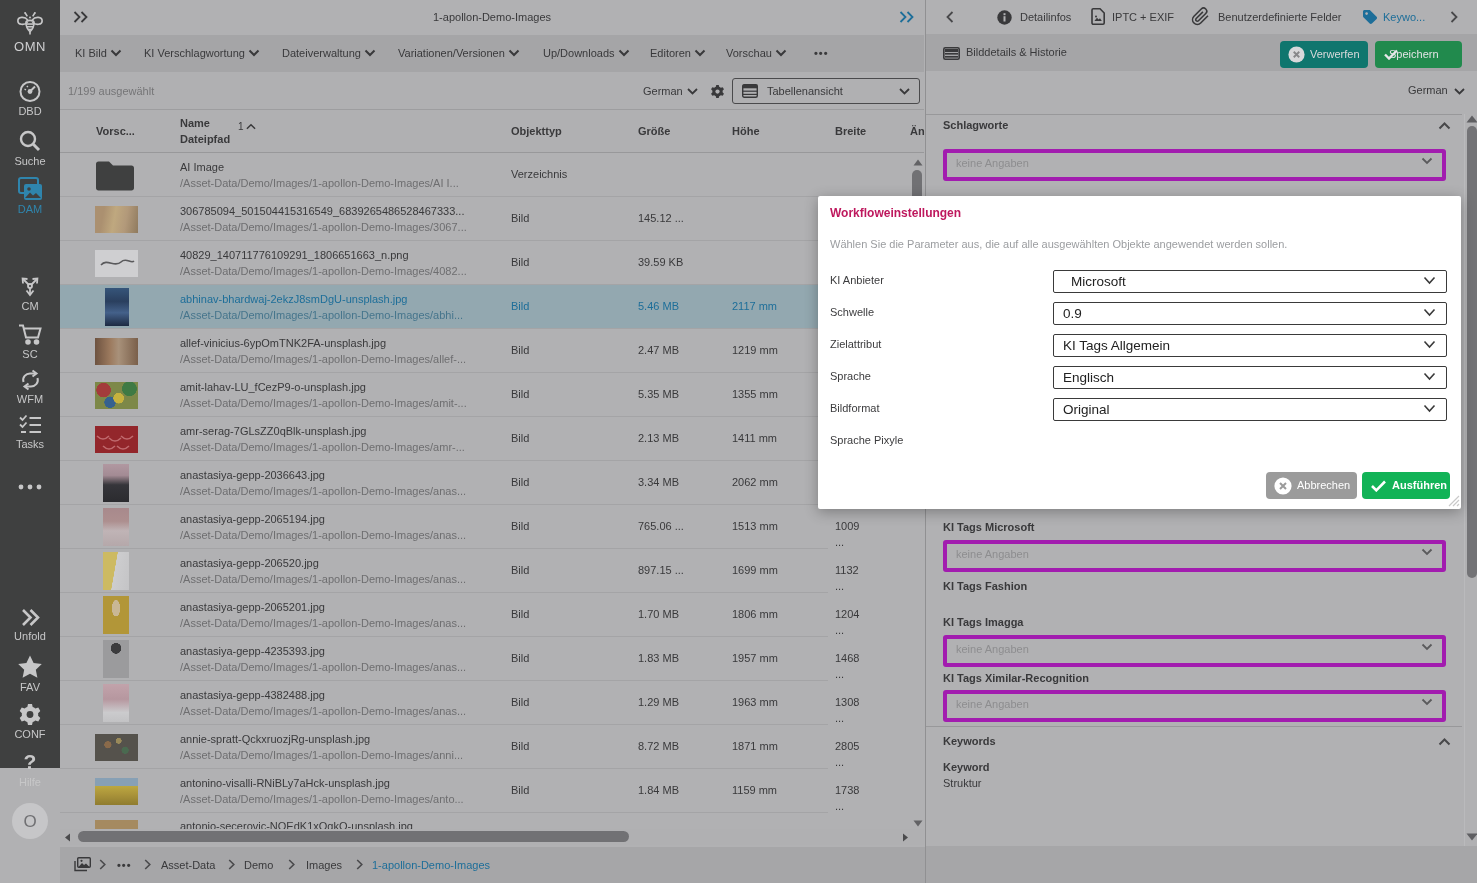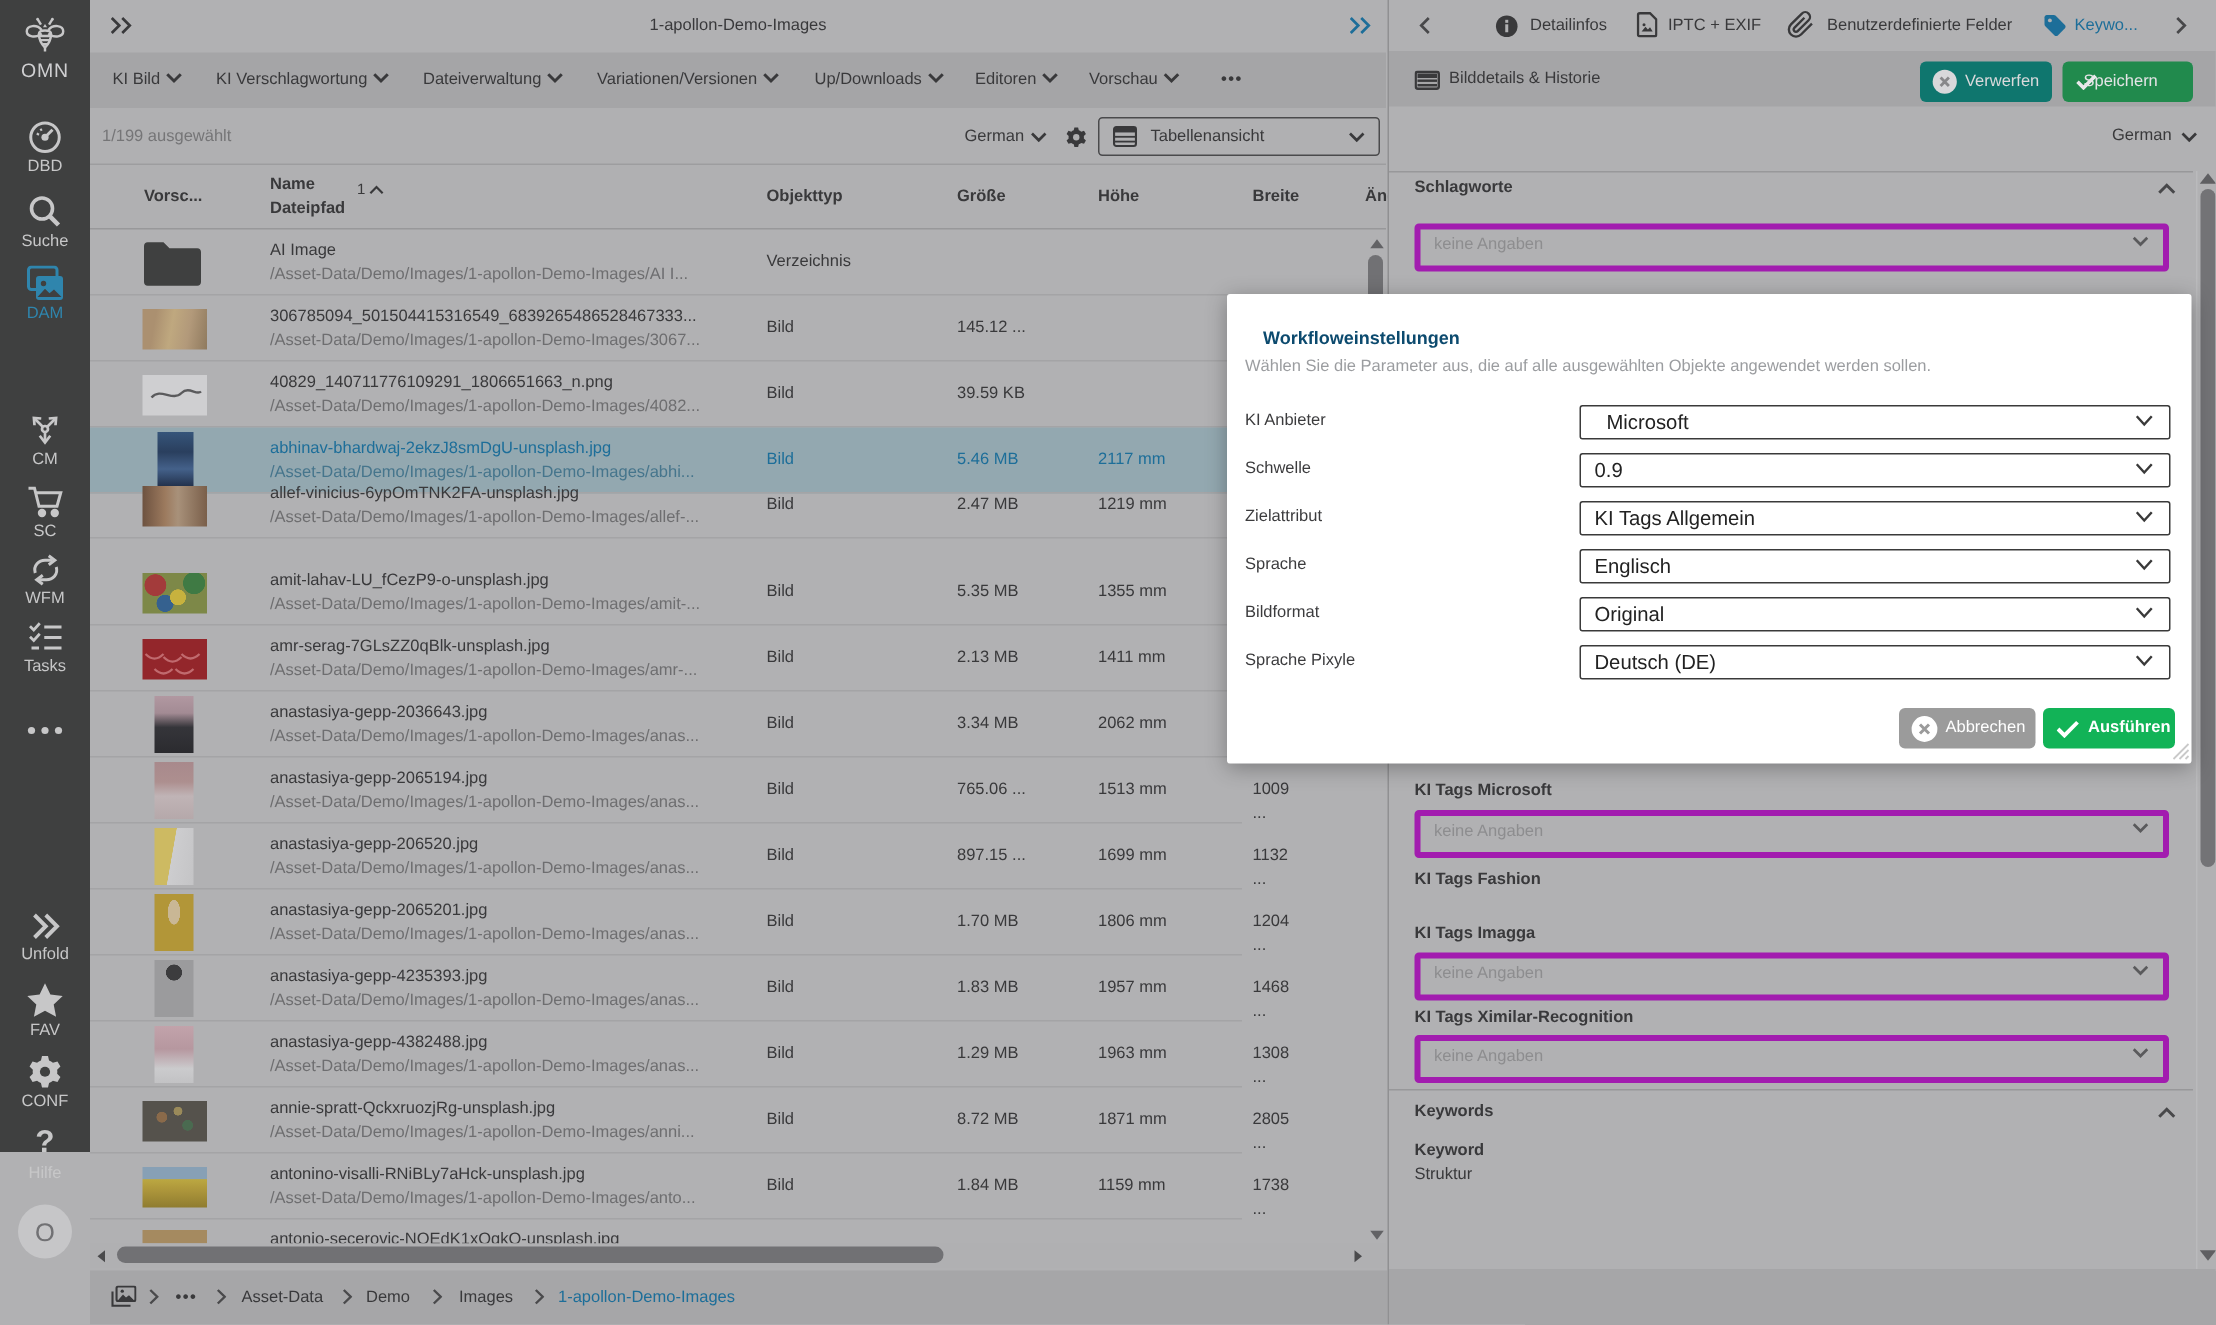--- a/index.html
+++ b/index.html
@@ -35,21 +35,21 @@
   .rtabs{position:absolute;left:0;top:0;width:552px;height:34px;background:#b1b1b3;}
   .ract{position:absolute;left:0;top:34px;width:552px;height:37px;background:#a5a5a7;}
   .rlabel{font-size:11px;font-weight:bold;color:#39393b;position:absolute;}
   .rdrop{position:absolute;height:32px;left:17px;width:503px;border:4px solid #a21caf;border-radius:3px;font-size:11px;color:#8d8d8f;line-height:20px;padding-left:9px;box-sizing:border-box;}
   .rdrop .car{position:absolute;right:9px;top:4px;}
   .hr{position:absolute;left:0;width:536px;border-top:1px solid #98989a;}
   
   .btn{position:absolute;border-radius:4px;font-size:11px;color:#fff;text-align:center;}
   
   .modal{position:absolute;left:818px;top:196px;width:643px;height:313px;background:#ffffff;border-radius:2px;box-shadow:0 3px 14px rgba(0,0,0,0.3);z-index:50;}
-  .modal h3{margin:12px;position:absolute;left:12px;top:10px;font-size:12px;color:#0c4a6e;font-weight:bold;}
+  .modal h3{margin:0;position:absolute;left:12px;top:10px;font-size:12px;color:#be185d;font-weight:bold;}
   .modal .sub{position:absolute;left:12px;top:42px;font-size:11px;color:#9b9da0;}
   .mrow-l{position:absolute;left:12px;font-size:11px;color:#3c3c3e;}
   .msel{position:absolute;left:235px;width:394px;height:23px;box-sizing:border-box;border:1px solid #3a3a3a;border-radius:2px;background:#fff;font-size:13.5px;color:#222;line-height:22px;padding-left:9px;}
   .msel svg{position:absolute;right:10px;top:5px;}
   
   .crumb{position:absolute;left:60px;top:847px;width:865px;height:36px;background:#a6a6a8;}
   .crumb span{font-size:11px;color:#39393b;}
 </style>
 </head>
 <body>
@@ -290,21 +290,21 @@
           <span class="c2">39.59 KB</span>
       </div>
       <div class="row sel" style="top:132px;">
         <div class="thumb" style="left:45px;top:3px;width:24px;height:38px;background:linear-gradient(180deg,#36557a 0%,#2a3f5e 35%,#44618a 65%,#1d2a42 100%);"></div>
         <span class="fn">abhinav-bhardwaj-2ekzJ8smDgU-unsplash.jpg</span>
           <span class="fp">/Asset-Data/Demo/Images/1-apollon-Demo-Images/abhi...</span>
         <span class="c1">Bild</span>
           <span class="c2">5.46 MB</span>
           <span class="c3">2117 mm</span>
       </div>
-      <div class="row" style="top:162px;padding-left:19px;">
+      <div class="row" style="top:176px;padding-left:19px;">
         <div class="thumb" style="left:35px;top:9px;width:43px;height:27px;background:linear-gradient(90deg,#6d5240,#9c7a5e 35%,#a8917a 55%,#7a5f4a);"></div>
         <span class="fn">allef-vinicius-6ypOmTNK2FA-unsplash.jpg</span>
           <span class="fp">/Asset-Data/Demo/Images/1-apollon-Demo-Images/allef-...</span>
         <span class="c1">Bild</span>
           <span class="c2">2.47 MB</span>
           <span class="c3">1219 mm</span>
       </div>
       <div class="row" style="top:220px;">
         <div class="thumb" style="left:35px;top:9px;width:43px;height:27px;background:
           radial-gradient(circle at 20% 30%,#a33b3b 0 18%,transparent 19%),
@@ -569,23 +569,20 @@
         </svg></div>
     <span class="mrow-l" style="top:174px;">Sprache</span>
     <div class="msel" style="top:170px;">Englisch<svg width="13" height="9" viewBox="0 0 13 9" fill="none" stroke="#3a3a3a" stroke-width="1.6">
           <path d="M1.5 1.5 L6.5 7 L11.5 1.5"></path>
         </svg></div>
     <span class="mrow-l" style="top:206px;">Bildformat</span>
     <div class="msel" style="top:202px;">Original<svg width="13" height="9" viewBox="0 0 13 9" fill="none" stroke="#3a3a3a" stroke-width="1.6">
           <path d="M1.5 1.5 L6.5 7 L11.5 1.5"></path>
         </svg></div>
     <span class="mrow-l" style="top:238px;">Sprache Pixyle</span>
-    <div class="msel" style="top:234px;">Deutsch (DE)<svg width="13" height="9" viewBox="0 0 13 9" fill="none" stroke="#3a3a3a" stroke-width="1.6">
-          <path d="M1.5 1.5 L6.5 7 L11.5 1.5"></path>
-        </svg></div>
     <div class="btn" style="left:448px;top:276px;width:91px;height:27px;background:#9b9b9b;">
       <svg class="abs" style="left:8px;top:4.5px;" width="18" height="18" viewBox="0 0 18 18">
           <circle cx="9" cy="9" r="8.6" fill="#ffffff"></circle>
           <path d="M6 6 L12 12 M12 6 L6 12" stroke="#9b9b9b" stroke-width="2"></path>
         </svg>
       <span class="abs" style="left:31px;top:0;line-height:27px;">Abbrechen</span>
     </div>
     <div class="btn" style="left:544px;top:276px;width:88px;height:27px;background:#12b357;">
       <svg class="abs" style="left:9px;top:8px;" width="15" height="12" viewBox="0 0 15 12" fill="none" stroke="#ffffff" stroke-width="2.6">
           <path d="M1 6 L5.3 10.3 L14 1.5"></path>

